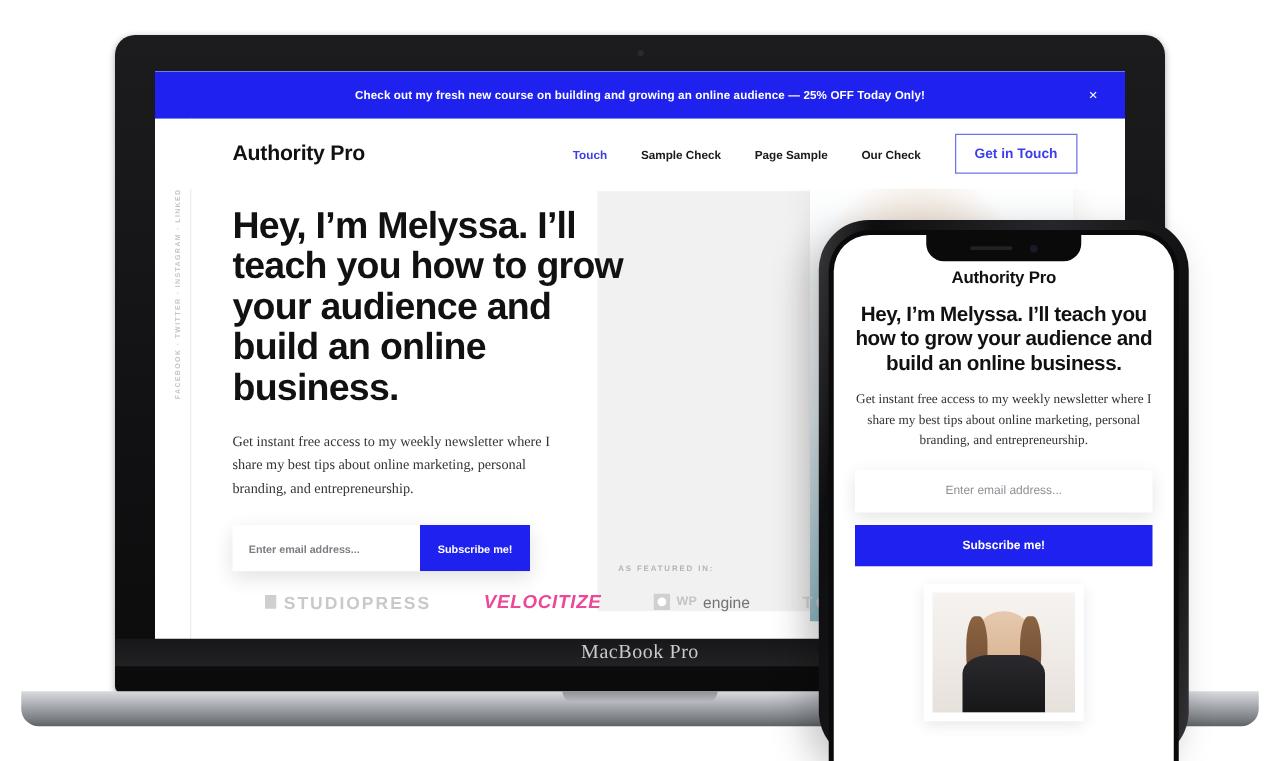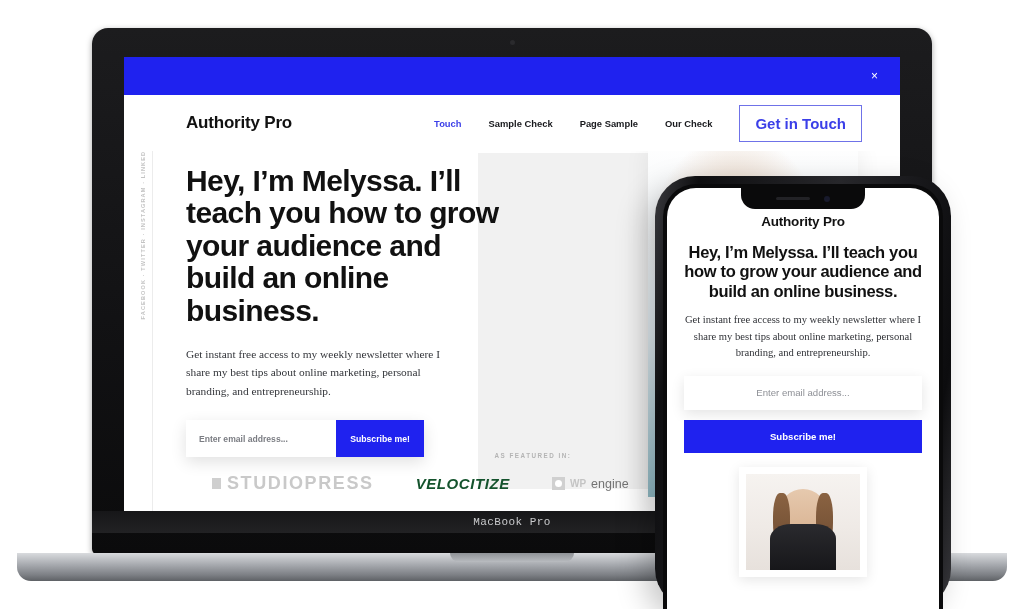--- a/index.html
+++ b/index.html
@@ -27,22 +27,22 @@
   .lap-screen {
     position: absolute; left: 32px; top: 29px; width: 776px; height: 465px;
     background: #ffffff; overflow: hidden;
   }
   .lap-chinbar {
     position: absolute; left: 0; right: 0; bottom: 22px; height: 22px;
     background: linear-gradient(180deg,#171719 0%,#222224 100%);
     display: flex; align-items: center; justify-content: center;
   }
   .lap-chinbar span {
-    color: #c9cacc; font-size: 11px; letter-spacing: .45px;
-    font-family: Liberation Mono, monospace;
+    color: #c9cacc; font-size: 16px; letter-spacing: .45px;
+    font-family: Liberation Serif, serif;
   }
   .lap-base {
     position: absolute; left: -75px; bottom: -26px; width: 990px; height: 28px;
     background: linear-gradient(180deg,#d9dbde 0%,#a9acb1 40%,#7d8085 78%,#5e6165 100%);
     border-radius: 0 0 14px 14px;
   }
   .lap-notch {
     position: absolute; left: 50%; margin-left: -62px; top: 0;
     width: 124px; height: 9px;
     background: linear-gradient(180deg,#8f9296,#b9bcc0);
@@ -75,21 +75,21 @@
 
   .site-header {
     position:relative; height: 56px; display:flex; align-items:center;
     padding-left: 62px; padding-right: 38px; background:#fff; z-index: 4;
   }
   .brand { font-size: 17px; font-weight: 800; color:#111; letter-spacing:-.2px; }
   .nav { margin-left:auto; display:flex; align-items:center; gap: 27px; }
   .nav a { font-size: 9.4px; font-weight: 700; color:#17181c; text-decoration:none; }
   .nav a.active { color:#3b3fe8; }
   .nav .cta {
-    border: 1.5px solid #6f72e8; color:#3b3fe8; padding: 9px 15px; font-size: 15px; font-weight:700;
+    border: 1.5px solid #6f72e8; color:#3b3fe8; padding: 9px 15px; font-size: 11px; font-weight:700;
   }
 
   .hero { position:relative; height: 371px; }
   .hero-panel {
     position:absolute; left: 354px; top: 2px; width: 232px; height: 336px;
     background:#f1f1f1;
   }
   .hero-photo {
     position:absolute; left: 524px; top: -12px; width: 210px; height: 358px;
     background:
@@ -130,23 +130,23 @@
     padding-left: 62px; padding-right: 20px;
   }
   .featured-label {
     text-align:center; font-size: 6.3px; letter-spacing: 1.5px; color:#b4b4b4; font-weight:700;
     padding-top: 8px;
   }
   .logos {
     display:flex; align-items:center; gap: 42px; padding-top: 14px; padding-left: 26px;
   }
   .logo { color:#c9c9c9; white-space:nowrap; display:flex; align-items:center; gap:6px; }
-  .logo-studiopress { font-size: 18px; font-weight:700; letter-spacing: 1.6px; text-align: center; }
+  .logo-studiopress { font-size: 14px; font-weight:700; letter-spacing: 1.6px; text-align: center; }
   .logo-sq { width: 9px; height: 11px; background:#cfcfcf; }
-  .logo-velocitize { font-size: 15px; font-weight:800; font-style:italic; letter-spacing: .6px; color:#14532d; }
+  .logo-velocitize { font-size: 15px; font-weight:800; font-style:italic; letter-spacing: .6px; color:#ec4899; }
   .logo-wp { display:flex; align-items:center; gap:5px; }
   .logo-wp-mark { width: 13px; height: 13px; background:#d0d0d0; position:relative; }
   .logo-wp-mark::after{ content:""; position:absolute; inset:3px; background:#fff; border-radius:50%; }
   .logo-wp b { font-size: 10px; color:#c4c4c4; }
   .logo-wp i { font-size: 12.5px; font-style:normal; color:#737373; }
   .logo-torq { font-size: 13px; font-weight:600; letter-spacing: 3px; color:#cfcfcf; }
 
   
   #phone { position:absolute; left: 655px; top: 176px; width: 296px; height: 433px; z-index: 20; }
   .ph-frame {
@@ -227,20 +227,21 @@
 <div id="stage">
 
   <div id="laptop">
     <div class="lap-bezel"></div>
     <div class="lap-camera"></div>
 
     <div class="lap-screen">
       <div class="site">
 
         <div class="promo">
+          <div class="promo-text">Check out my fresh new course on building and growing an online audience — 25% OFF Today Only!</div>
           <div class="promo-close">×</div>
         </div>
 
         <div class="social-rail">
           <span>FACEBOOK  ·  TWITTER  ·  INSTAGRAM  ·  LINKEDIN</span>
         </div>
 
         <div class="site-header">
           <div class="brand">Authority Pro</div>
           <div class="nav">

